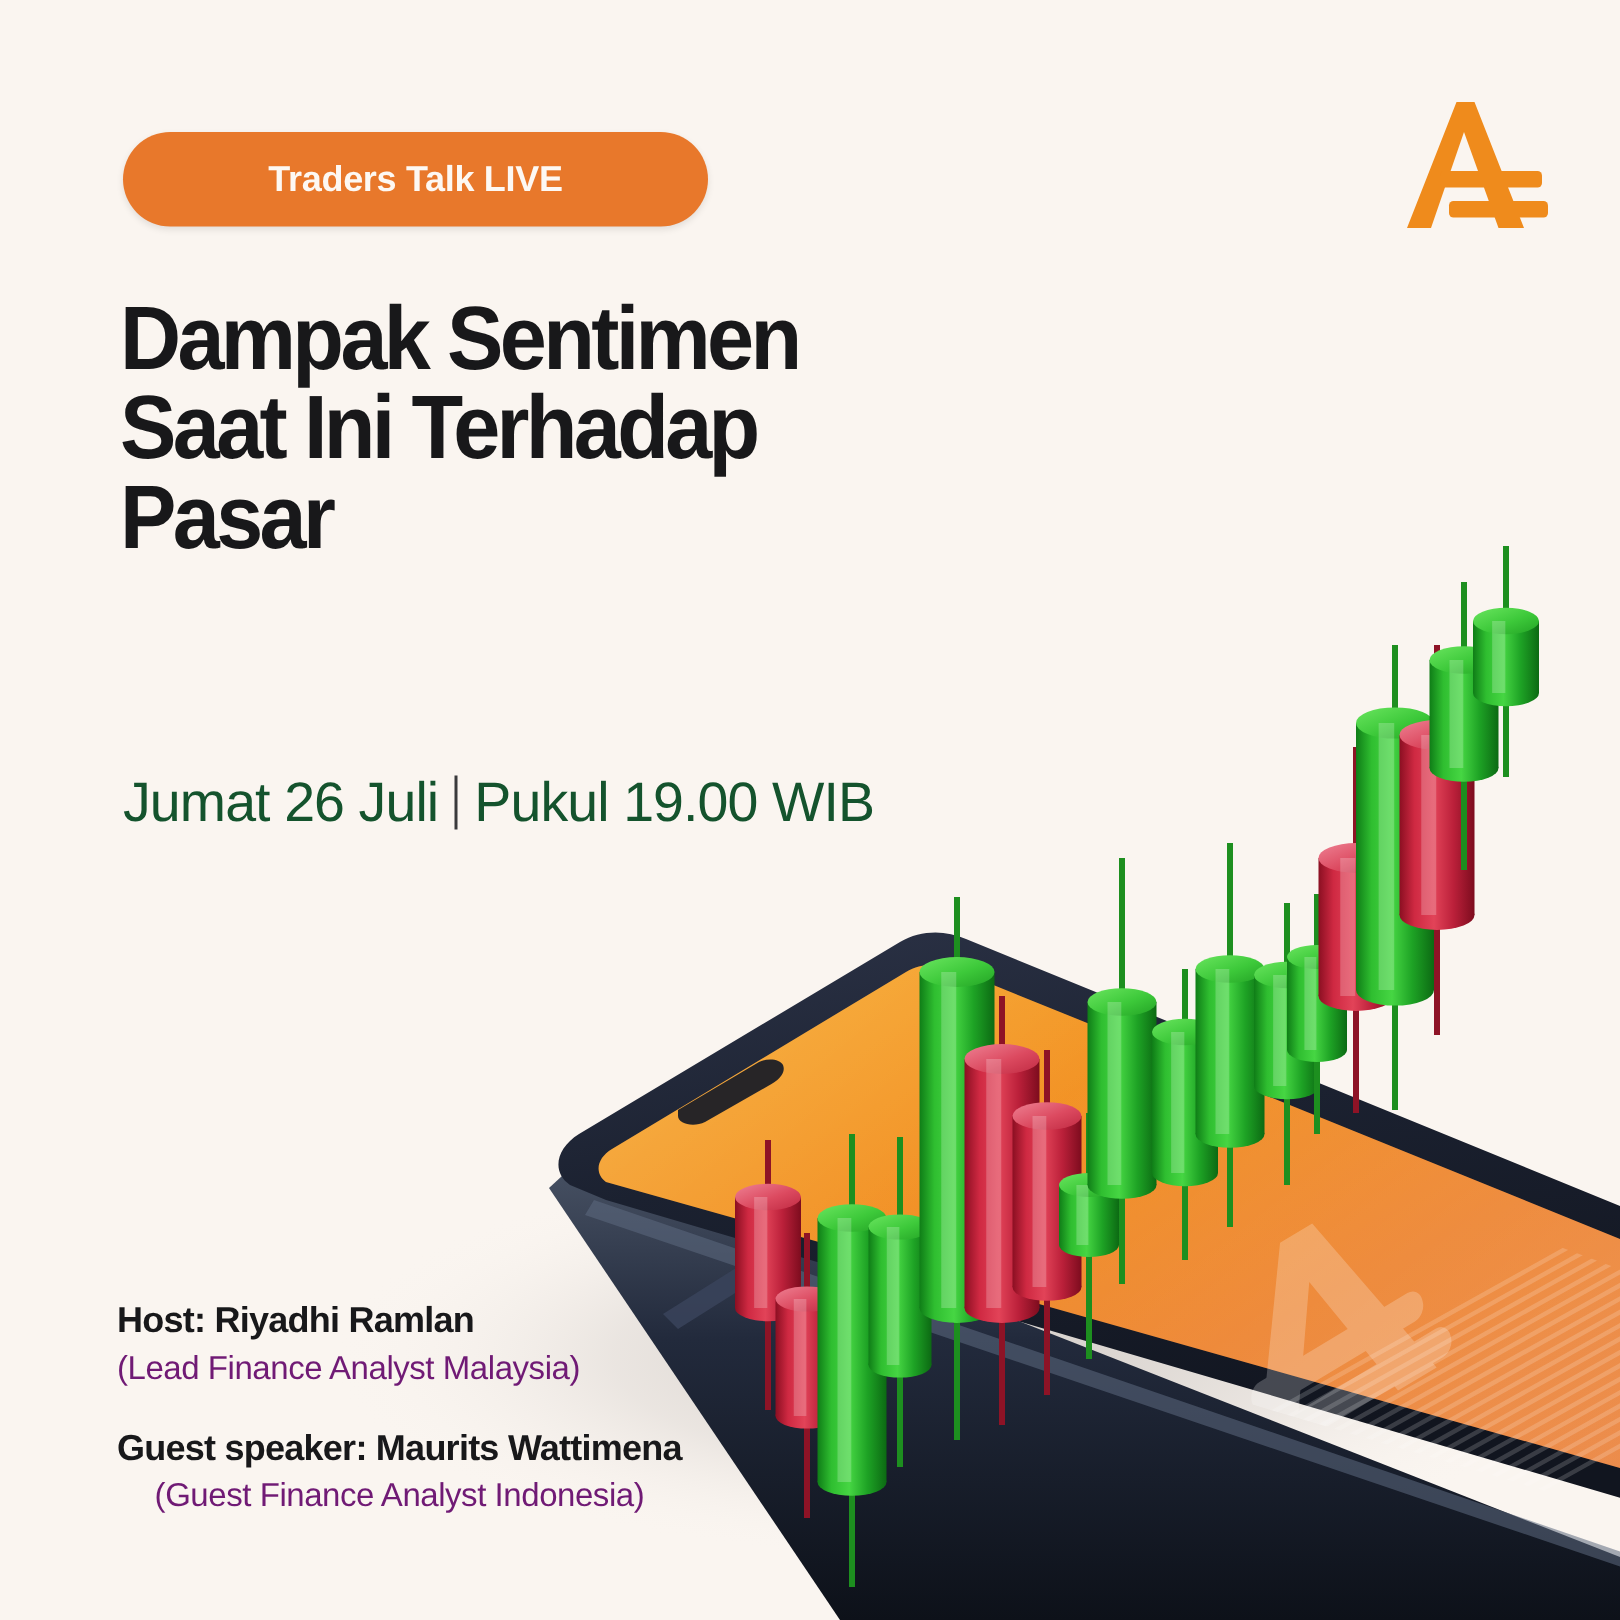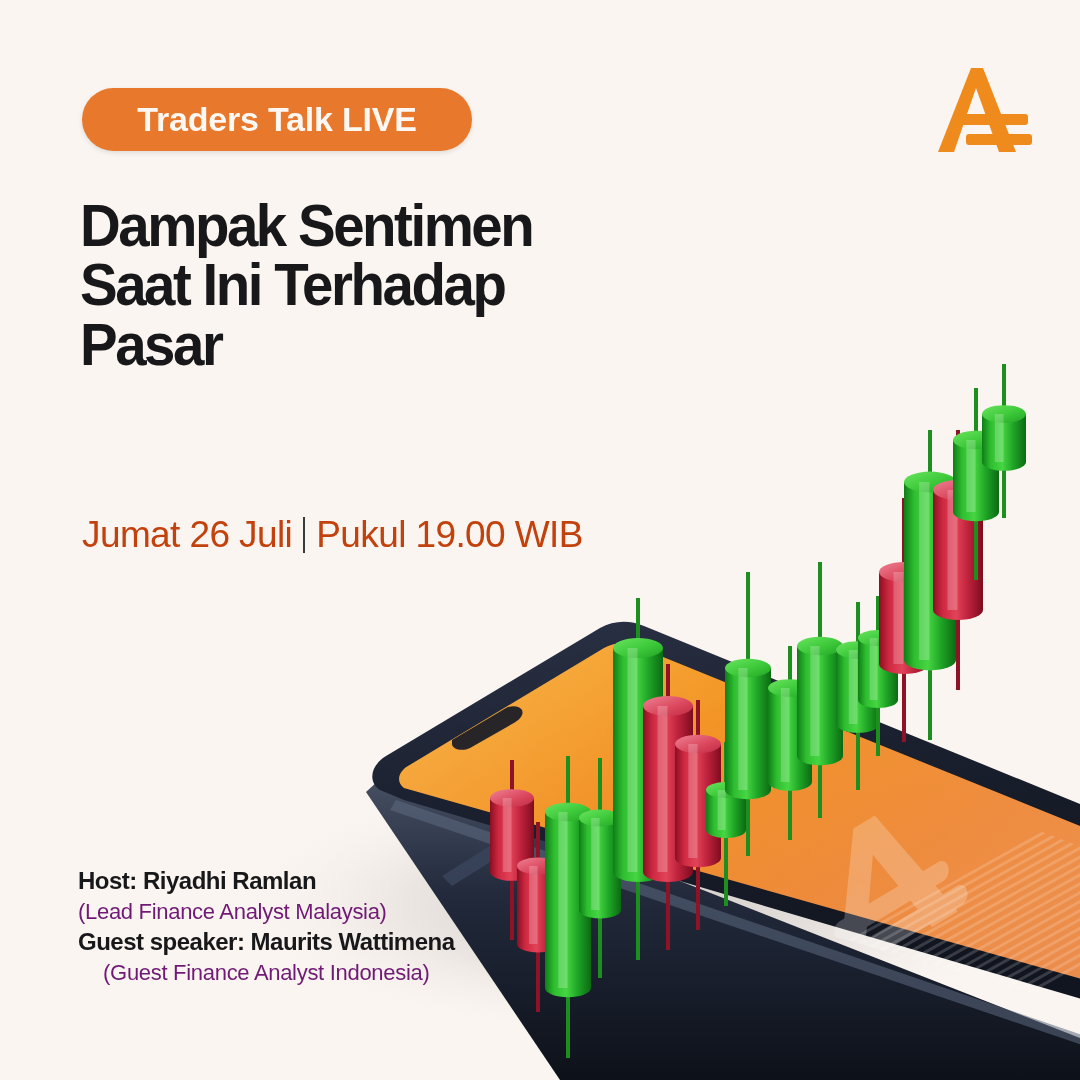--- a/index.html
+++ b/index.html
@@ -27,21 +27,21 @@
     position:absolute;
     left:82px; top:88px;
     width:390px; height:63px;
     border-radius:34px;
     background:#e8782b;
     display:flex; align-items:center; justify-content:center;
     box-shadow:0 2px 5px rgba(0,0,0,.10);
   }
   .pill span {
     color:#fdf8f3;
-    font-size:34px;
+    font-size:24px;
     font-weight:bold;
     letter-spacing:-0.2px;
     white-space:nowrap;
   }
 
   .headline {
     position:absolute;
     left:80px; top:196px;
     width:720px;
     color:#18181a;
@@ -49,35 +49,35 @@
     font-weight:bold;
     line-height:0.99;
     letter-spacing:-2.6px;
     -webkit-font-smoothing:antialiased;
   }
   .headline .ln { display:block; white-space:nowrap; transform:scaleX(.94); transform-origin:left center; }
 
   .datetime {
     position:absolute;
     left:82px; top:514px;
-    color:#c2410c;
+    color:#14532d;
     font-size:37px;
     font-weight:normal;
     letter-spacing:-0.6px;
     white-space:nowrap;
     display:flex; align-items:center; gap:11px;
   }
   .datetime .sep {
     display:inline-block;
     width:2px; height:36px;
     background:#3a3a3c;
   }
 
   .credits { position:absolute; left:78px; top:866px; }
-  .credit-block { }
+  .credit-block { margin-bottom:24px; }
   .credit-block:last-child { margin-bottom:0;text-align:center; }
   .cr-name {
     color:#18181a;
     font-size:24px;
     font-weight:bold;
     letter-spacing:-0.5px;
     line-height:1.22;
     white-space:nowrap;
   }
   .cr-role {

